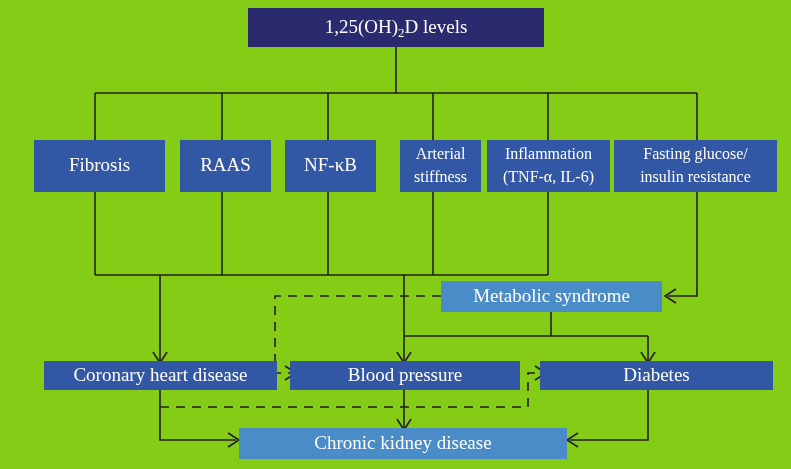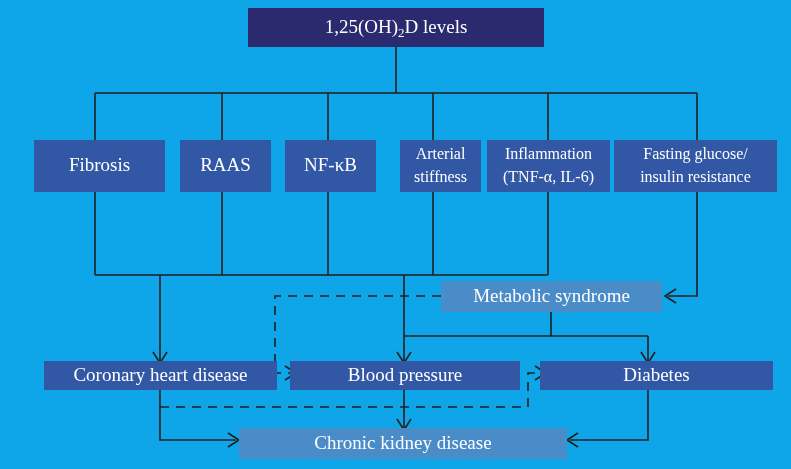--- a/index.html
+++ b/index.html
@@ -10,21 +10,21 @@
   body {
     width: 791px;
     height: 469px;
     font-family: "Liberation Serif", "DejaVu Serif", serif;
     overflow: hidden;
   }
   #diagram-root {
     position: relative;
     width: 791px;
     height: 469px;
-    background: #0ea5e9;
+    background: #84cc16;
   }
   svg.diagram {
     position: absolute;
     top: 0;
     left: 0;
     width: 791px;
     height: 469px;
   }
   .box-label {
     fill: #ffffff;

